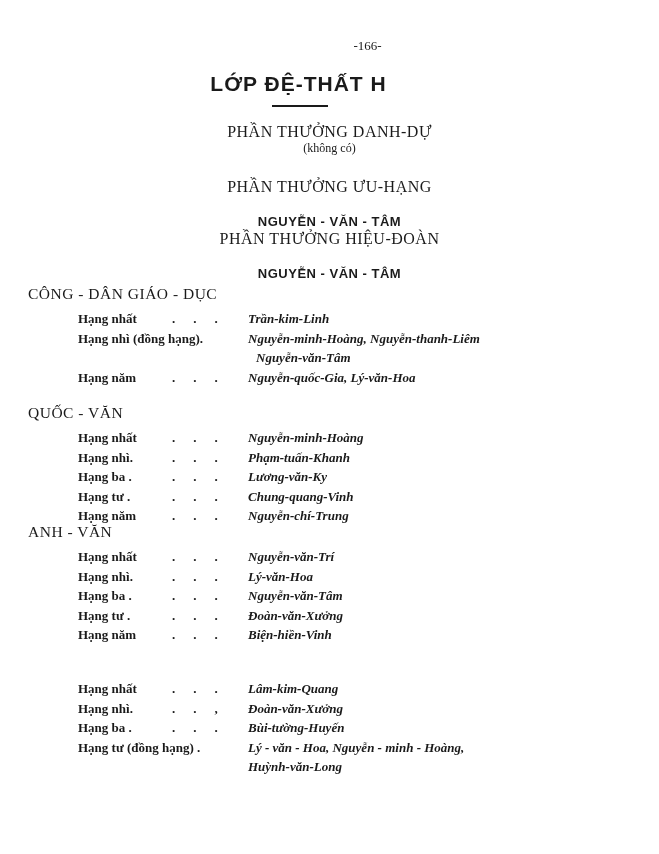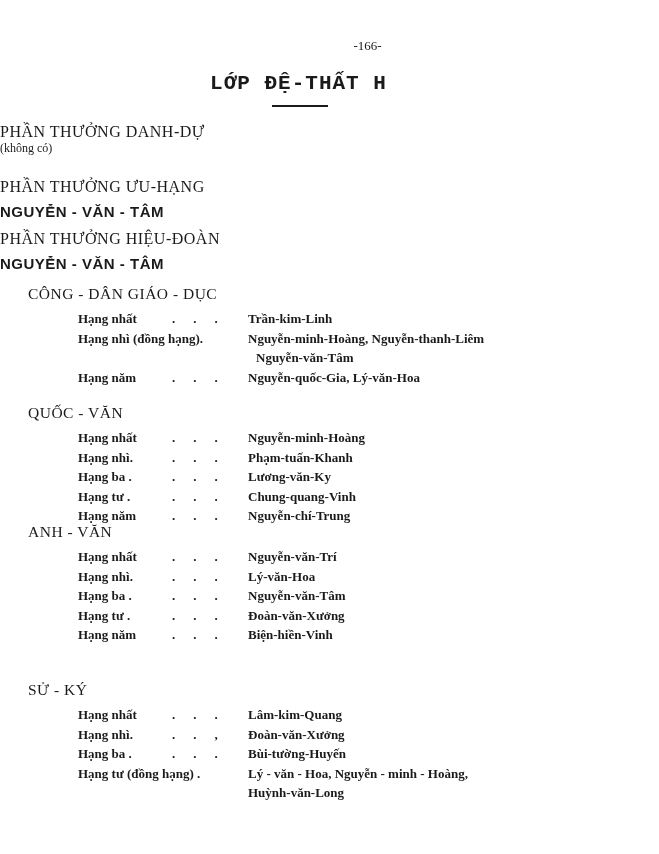--- a/index.html
+++ b/index.html
@@ -3,32 +3,32 @@
 <meta charset="utf-8">
 <style>
   html, body { margin:0; padding:0; }
   body {
     width:659px; height:854px; background:#ffffff; color:#1a1a1a;
     font-family: "Liberation Serif", "DejaVu Serif", serif;
     position:relative; overflow:hidden;
   }
   .page-number { position:absolute; top:38px; left:0; width:659px; text-align:center; font-size:13px;padding-left:38px; }
   .title { position:absolute; top:72px; left:0; width:597px; text-align:center;
-    font-family:Liberation Mono, monospace; font-weight:bold; font-size:21px; letter-spacing:1px; }
+    font-family:Liberation Sans, sans-serif; font-weight:bold; font-size:21px; letter-spacing:1px; }
   .rule { position:absolute; top:105px; left:272px; width:56px; height:2px; background:#1a1a1a; }
-  .award { position:absolute; left:0; width:659px; }
+  .award { position:absolute; left:0; width:659px; text-align:center; }
   .award-title { font-size:16px; letter-spacing:0.5px; }
   .award-sub { font-size:12px; }
-  .award-name { font-family:"Liberation Sans","DejaVu Sans",sans-serif; font-weight:bold; font-size:15px; letter-spacing:0.5px; margin-top:7px; }
+  .award-name { font-family:"Liberation Sans","DejaVu Sans",sans-serif; font-weight:bold; font-size:13px; letter-spacing:0.5px; margin-top:18px; }
   .subject { position:absolute; left:0; width:659px; }
   .subject-title { font-size:15.5px; letter-spacing:0.5px; margin-left:28px; margin-bottom:8px; }
   .row { position:relative; height:19.5px; font-size:13px; font-weight:bold; }
   .rank { position:absolute; left:78px;text-align:center; }
   .dots { position:absolute; left:172px; letter-spacing:18px; }
-  .names { position:absolute; left:248px; white-space:nowrap; }
+  .names { position:absolute; left:248px; white-space:nowrap;font-style:italic; }
   .cont { position:relative; height:19.5px; font-size:13px; font-weight:bold; }
   .cont .names { left:248px; }
 </style>
 </head>
 <body>
 
 <div class="page-number">-166-</div>
 <div class="title">LỚP  ĐỆ-THẤT H</div>
 <div class="rule"></div>
 
@@ -118,21 +118,20 @@
     <span class="names">Đoàn-văn-Xưởng</span>
   </div>
   <div class="row">
     <span class="rank">Hạng năm</span>
     <span class="dots">...</span>
     <span class="names">Biện-hiền-Vinh</span>
   </div>
 </div>
 
 <div class="subject" style="top:681px;">
-  <div class="subject-title">SỬ - KÝ</div>
   <div class="row">
     <span class="rank">Hạng nhất</span>
     <span class="dots">...</span>
     <span class="names">Lâm-kim-Quang</span>
   </div>
   <div class="row">
     <span class="rank">Hạng nhì.</span>
     <span class="dots">..,</span>
     <span class="names">Đoàn-văn-Xưởng</span>
   </div>

